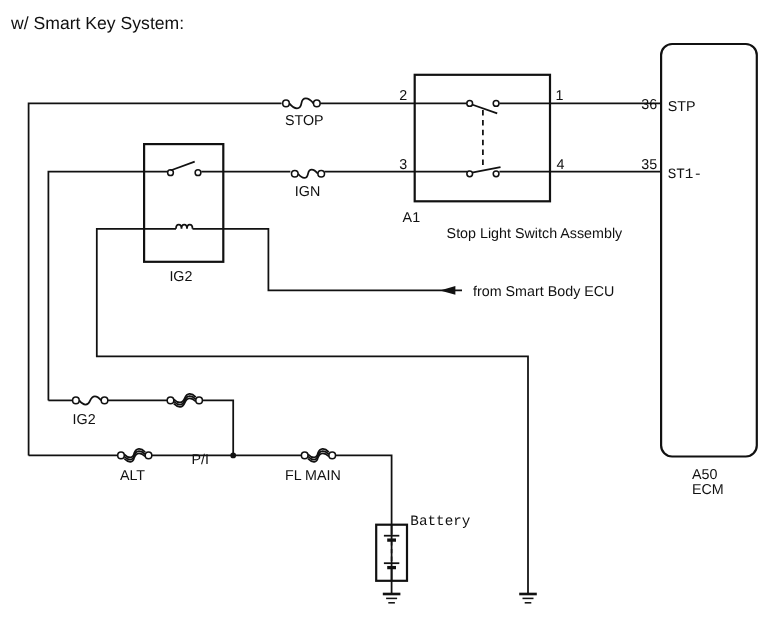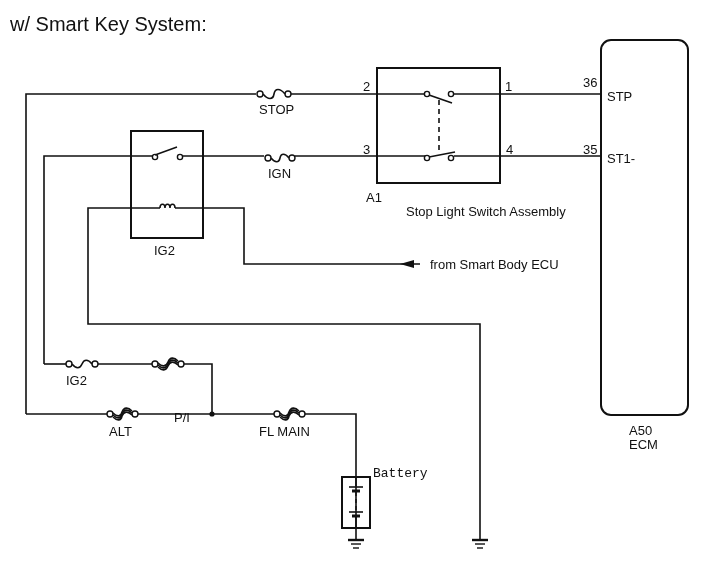--- a/index.html
+++ b/index.html
@@ -1,19 +1,19 @@
 <!DOCTYPE html>
 <html><head>
 <meta charset="utf-8">
 <style>
   html, body { margin: 0; padding: 0; background: #ffffff; }
   body { width: 711px; height: 579px; position: relative; overflow: hidden;
          font-family: "Liberation Sans", sans-serif; color: #111; }
   .lbl { position: absolute; font-size: 13px; line-height: 14px; white-space: nowrap; color: #111; }
-  .title { position: absolute; left: 10px; top: 13px; font-size: 20px; color: #111; }
+  .title { position: absolute; left: 10px; top: 13px; font-size: 16px; color: #111; }
   svg { position: absolute; left: 0; top: 0; }
   .wire { stroke: #111; stroke-width: 1.6; fill: none; }
   .box { stroke: #111; stroke-width: 2; fill: none; }
 </style>
 </head>
 <body>
 
 <div class="title">w/ Smart Key System:</div>
 
 <svg width="711" height="579" viewBox="0 0 711 579">
@@ -138,23 +138,23 @@
 <div class="lbl" style="left:259px;top:425px;">FL MAIN</div>
 
 <div class="lbl" style="left:363px;top:80px;">2</div>
 <div class="lbl" style="left:505px;top:80px;">1</div>
 <div class="lbl" style="left:363px;top:143px;">3</div>
 <div class="lbl" style="left:506px;top:143px;">4</div>
 
 <div class="lbl" style="left:366px;top:191px;">A1</div>
 <div class="lbl" style="left:366px;top:205px;margin-left:40px;">Stop Light Switch Assembly</div>
 
-<div class="lbl" style="left:583px;top:76px;">36</div>
+<div class="lbl" style="left:583px;top:88px;">36</div>
 <div class="lbl" style="left:607px;top:90px;">STP</div>
 <div class="lbl" style="left:583px;top:143px;">35</div>
-<div class="lbl" style="left:607px;top:152px;">ST1-</div>
+<div class="lbl" style="left:607px;top:152px;font-family:Liberation Mono, monospace;">ST1-</div>
 
 <div class="lbl" style="left:629px;top:424px;">A50</div>
 <div class="lbl" style="left:629px;top:438px;">ECM</div>
 
 <div class="lbl" style="left:154px;top:244px;">IG2</div>
 <div class="lbl" style="left:430px;top:258px;">from Smart Body ECU</div>
 <div class="lbl" style="left:373px;top:467px;font-family:Liberation Mono, monospace;">Battery</div>
 
 </body></html>

